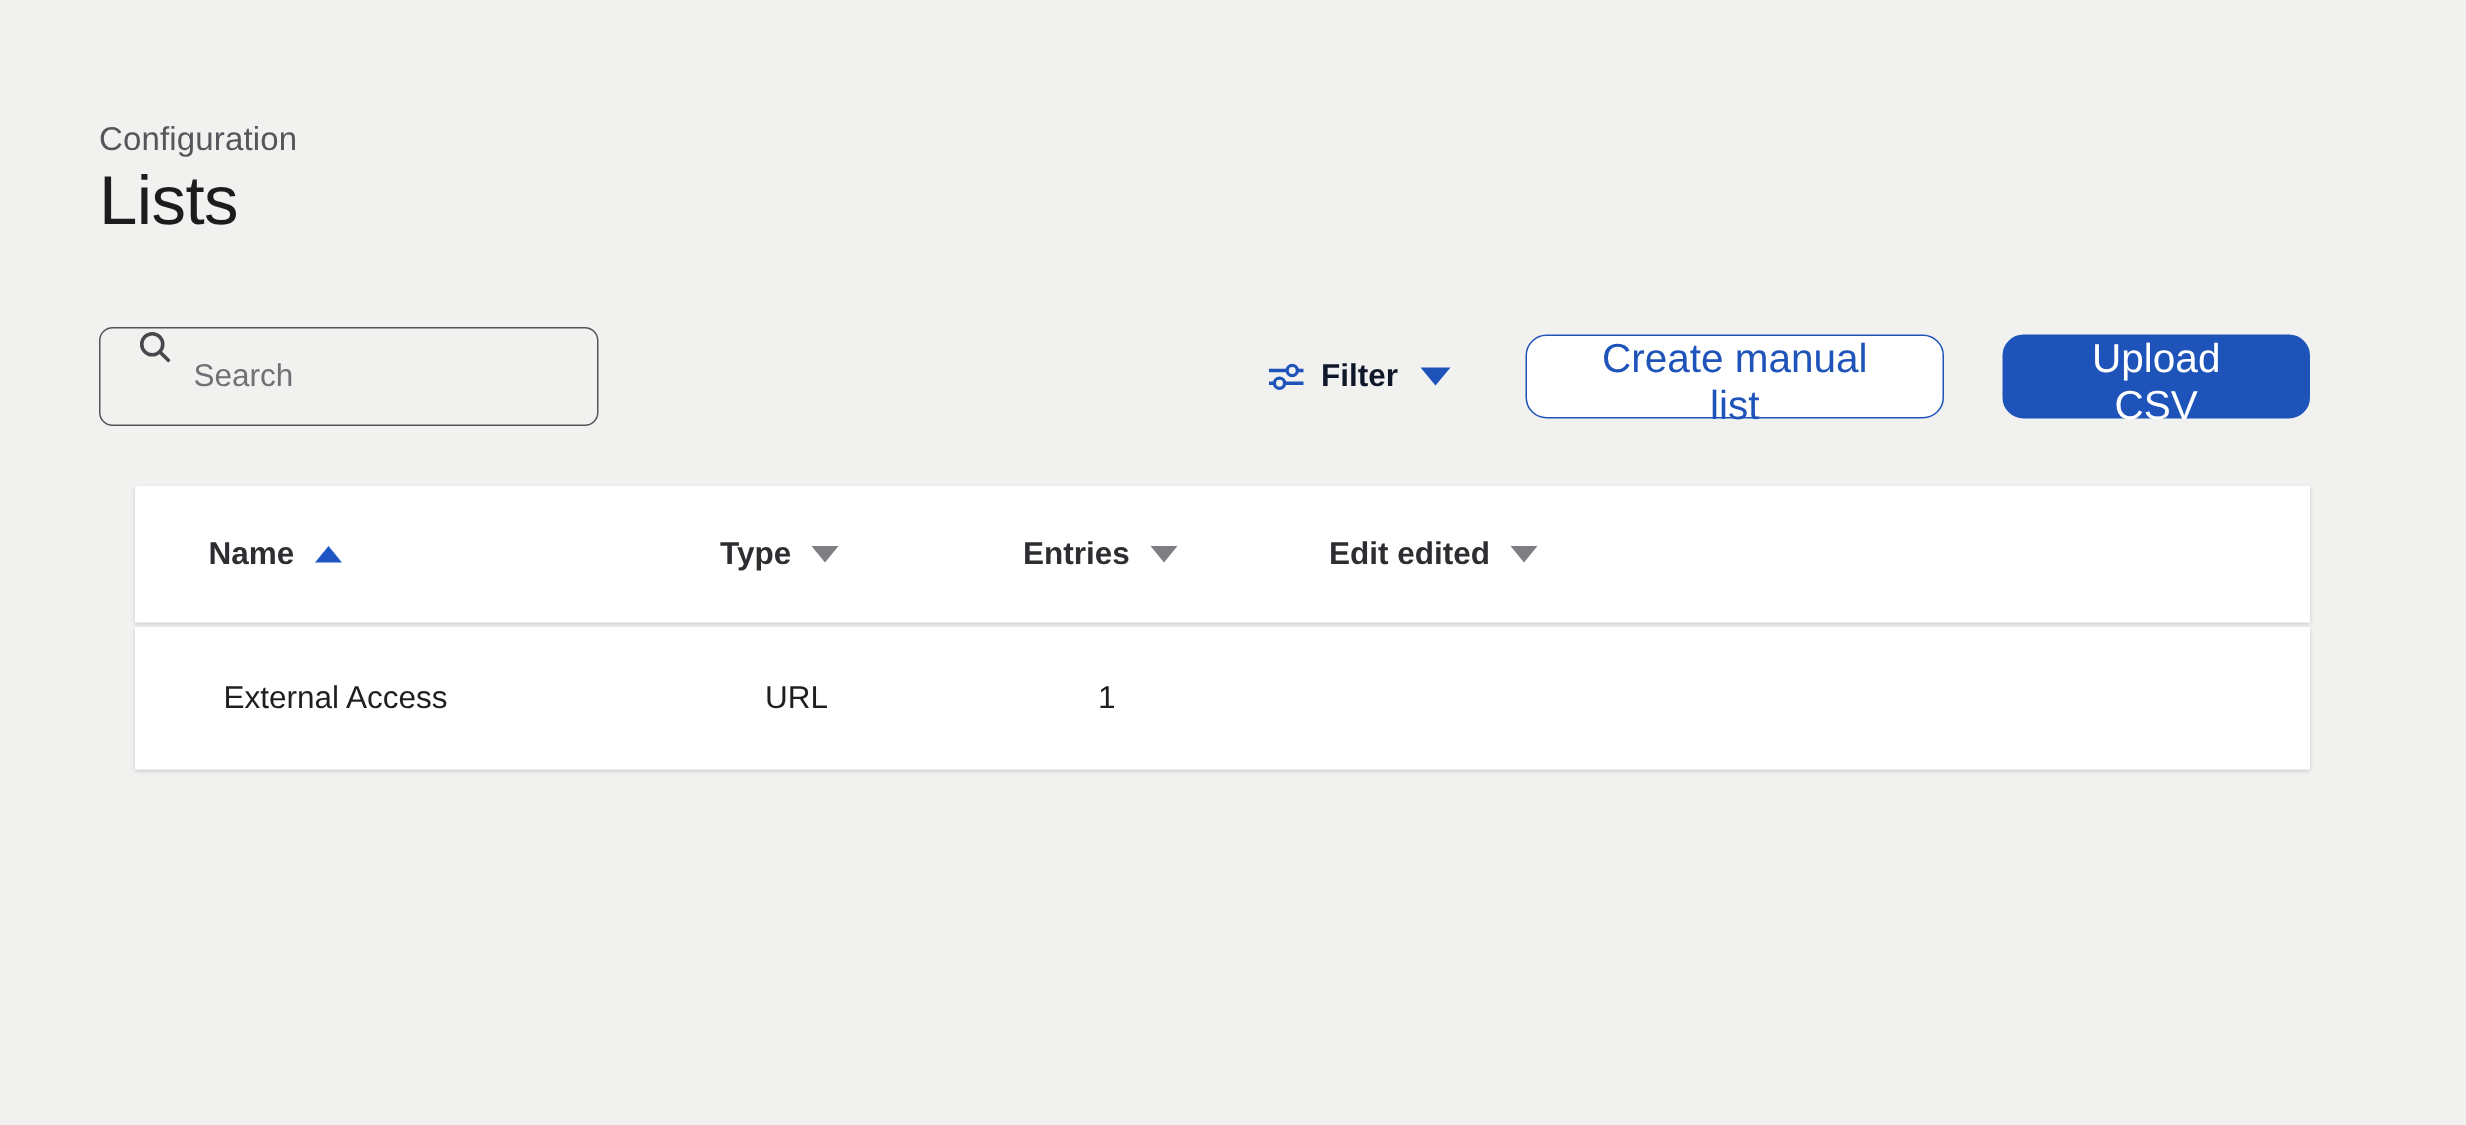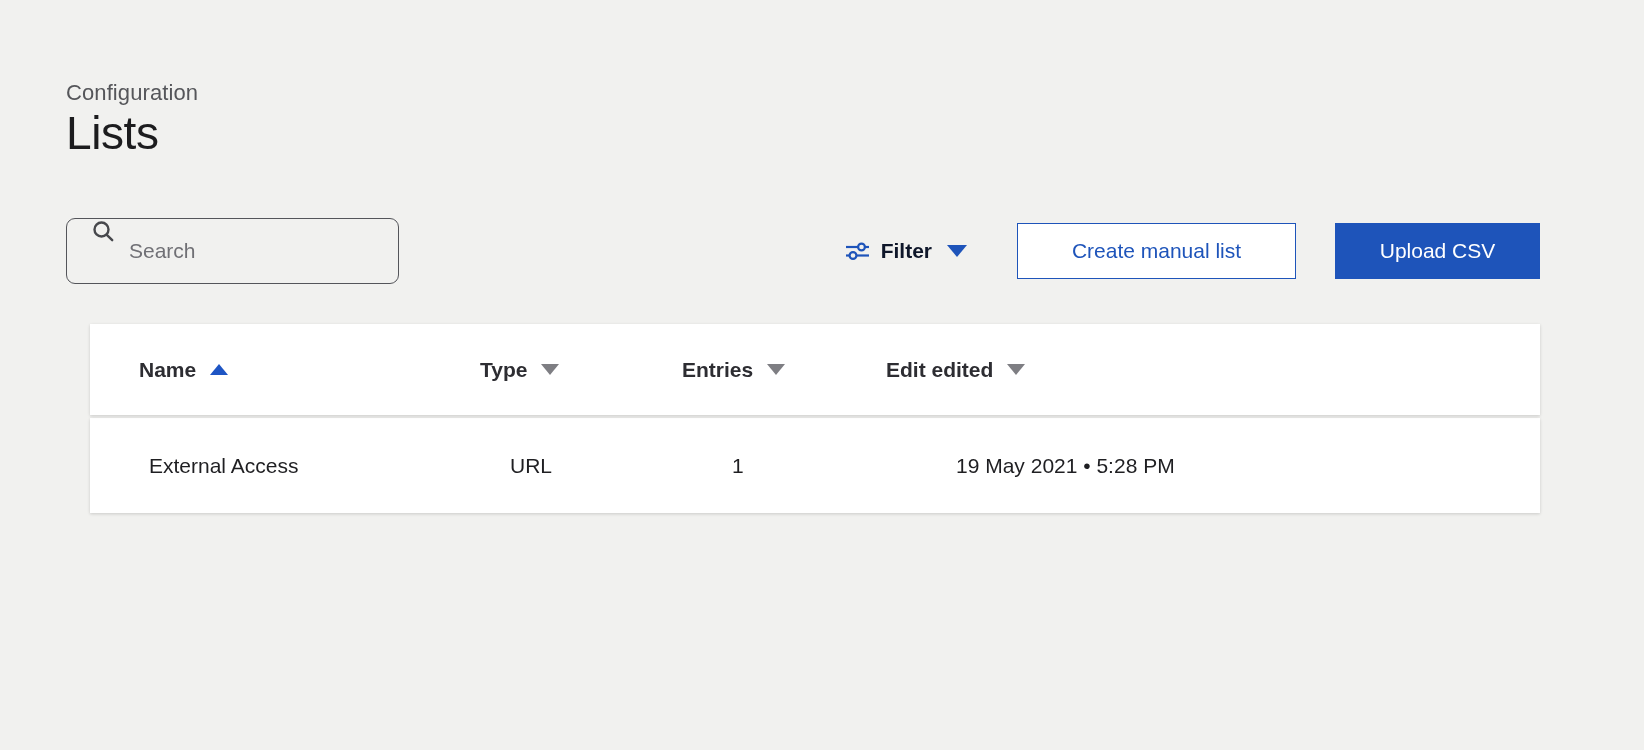--- a/index.html
+++ b/index.html
@@ -62,23 +62,23 @@
   .caret-down {
     width:0; height:0;
     border-left:10px solid transparent;
     border-right:10px solid transparent;
     border-top:12px solid #1e54ba;
     margin-left:4px;
   }
 
   .btn {
     height:56px;
-    border-radius:0;
+    border-radius:14px;
     font-family:"Liberation Sans", sans-serif;
-    font-size:21px;
+    font-size:27px;
     cursor:pointer;
     padding:0 34px;
   }
   .btn.outline {
     margin-left:50px;
     width:279px;
     background:#ffffff;
     border:1.5px solid #1e54ba;
     color:#1e54ba;
   }
@@ -197,17 +197,16 @@
         <span>Edit edited</span>
         <span class="tri-down"></span>
       </div>
       <div></div>
     </div>
 
     <div class="trow card tgrid">
       <div class="cell">External Access</div>
       <div class="cell">URL</div>
       <div class="cell">1</div>
-      <div class="cell">19 May 2021 • 5:28 PM</div>
     </div>
 
   </div>
 </div>
 
 </body></html>

